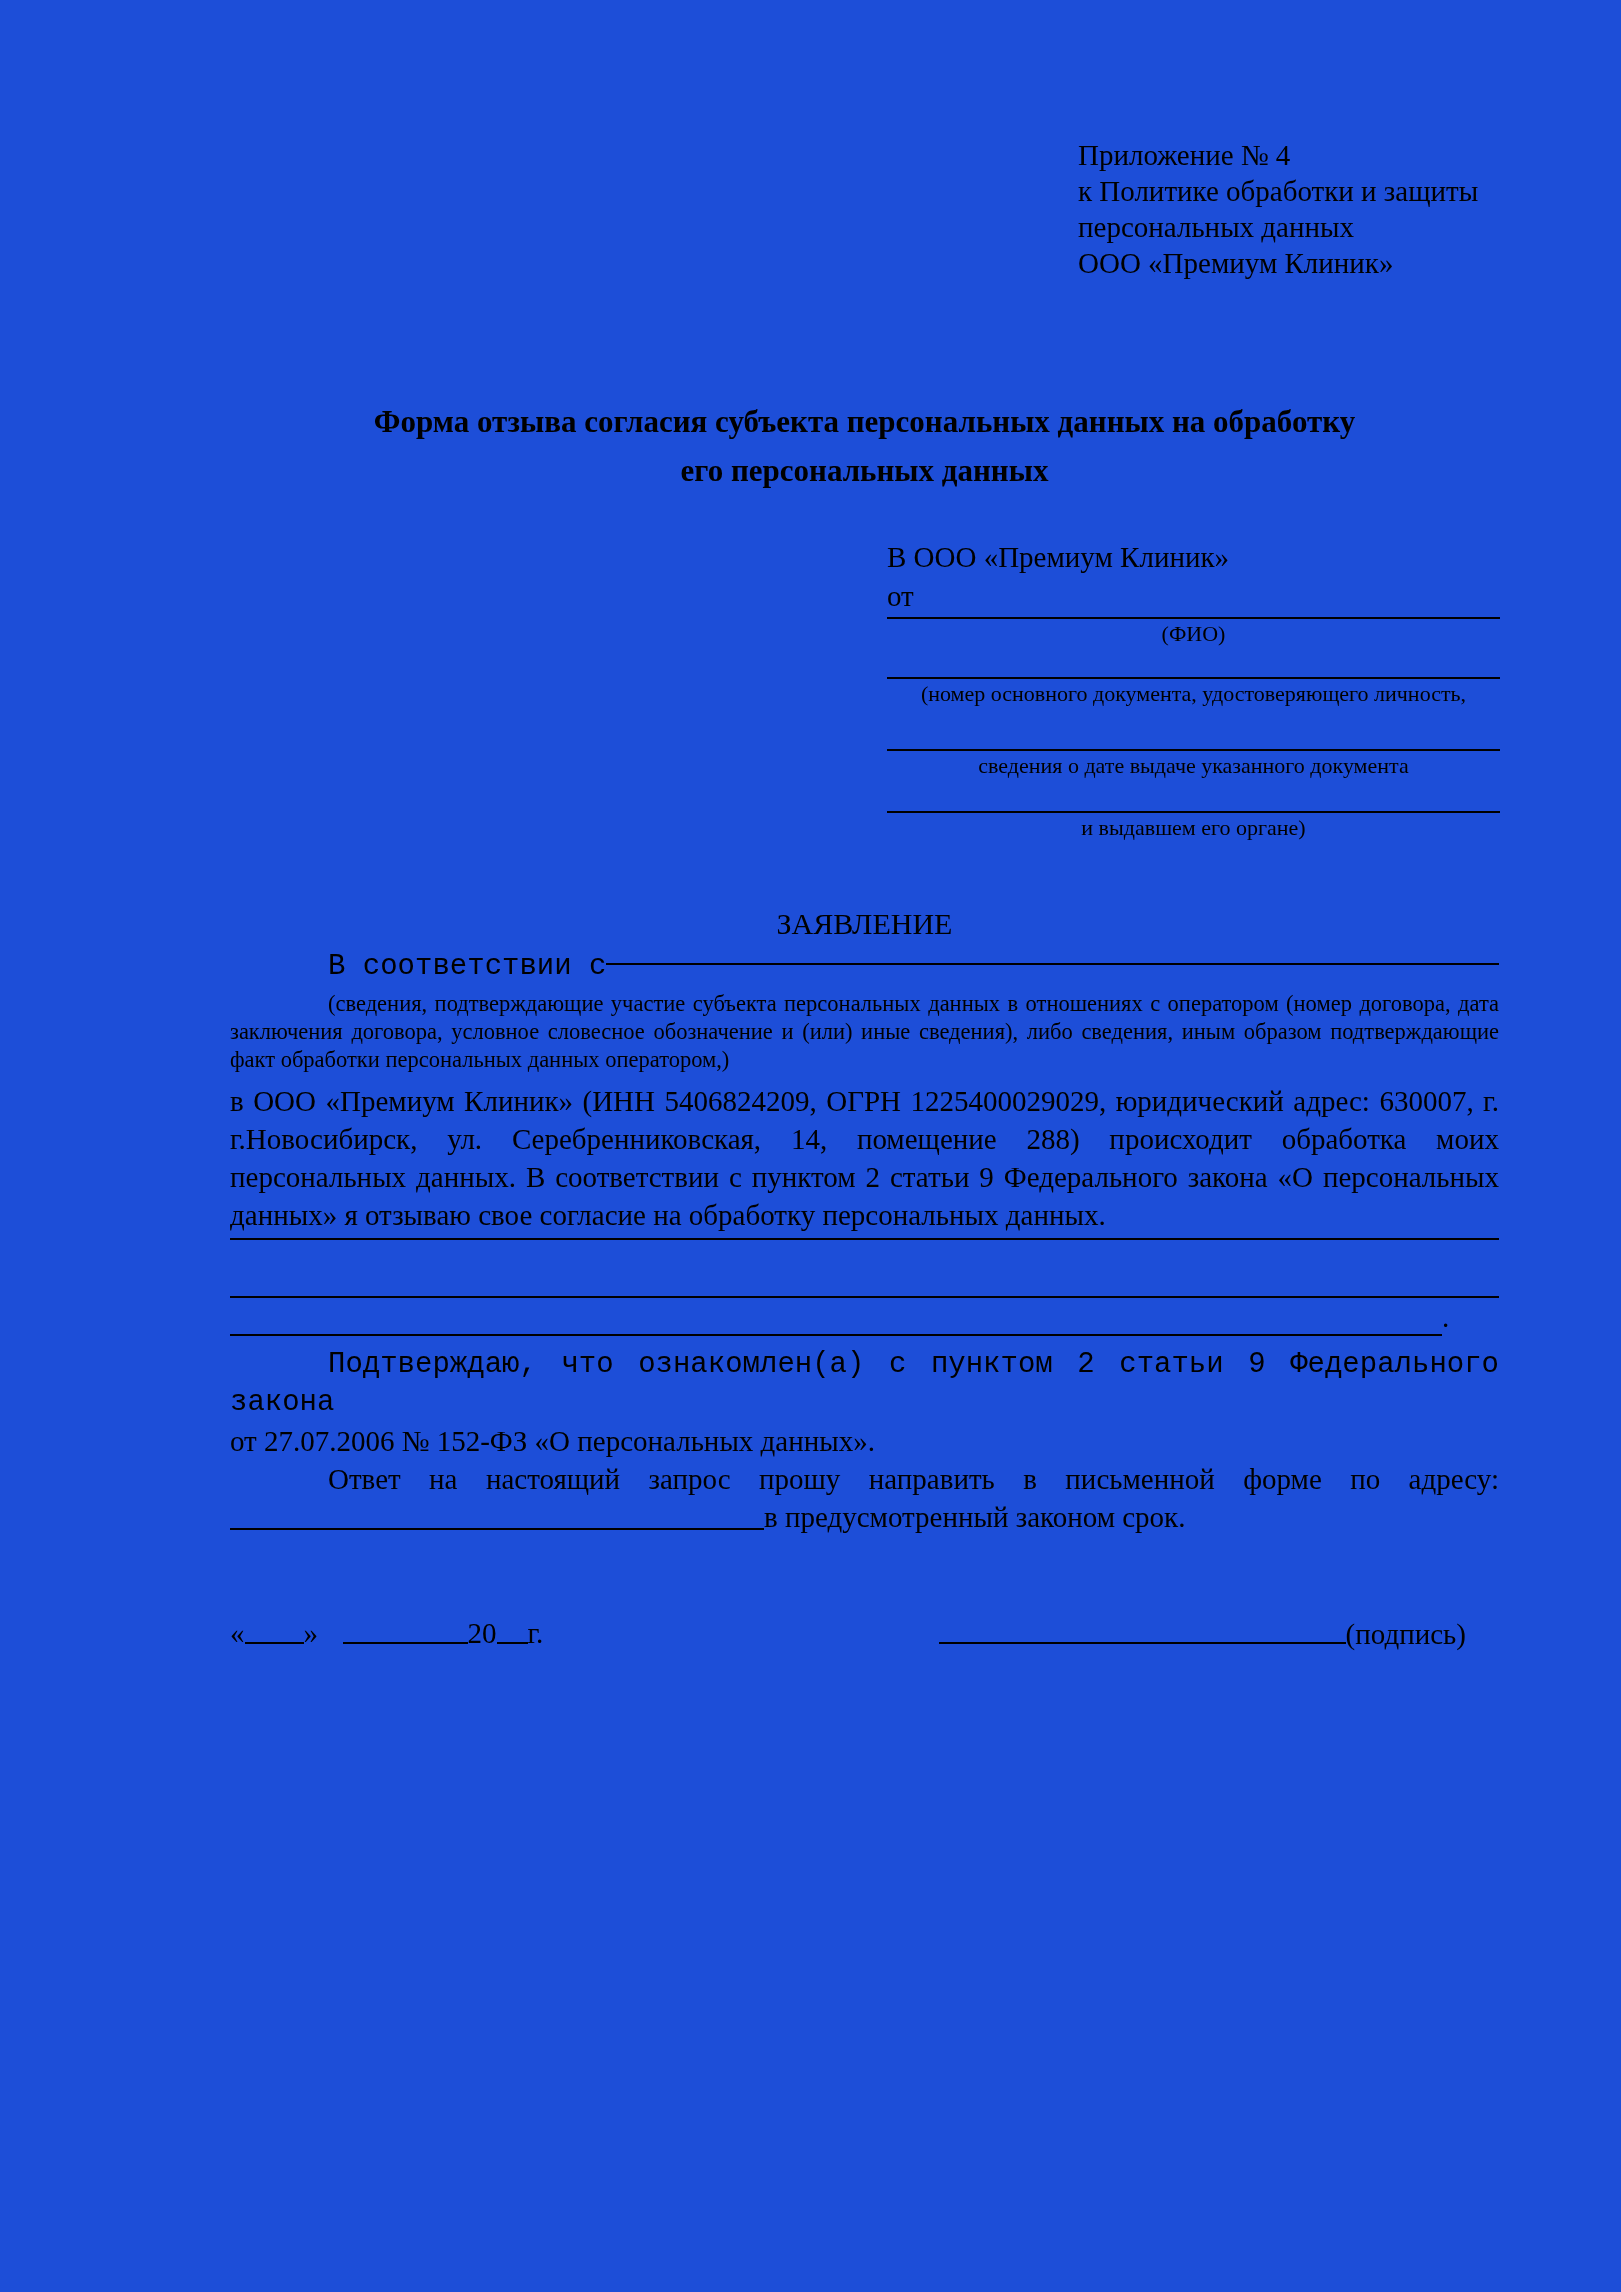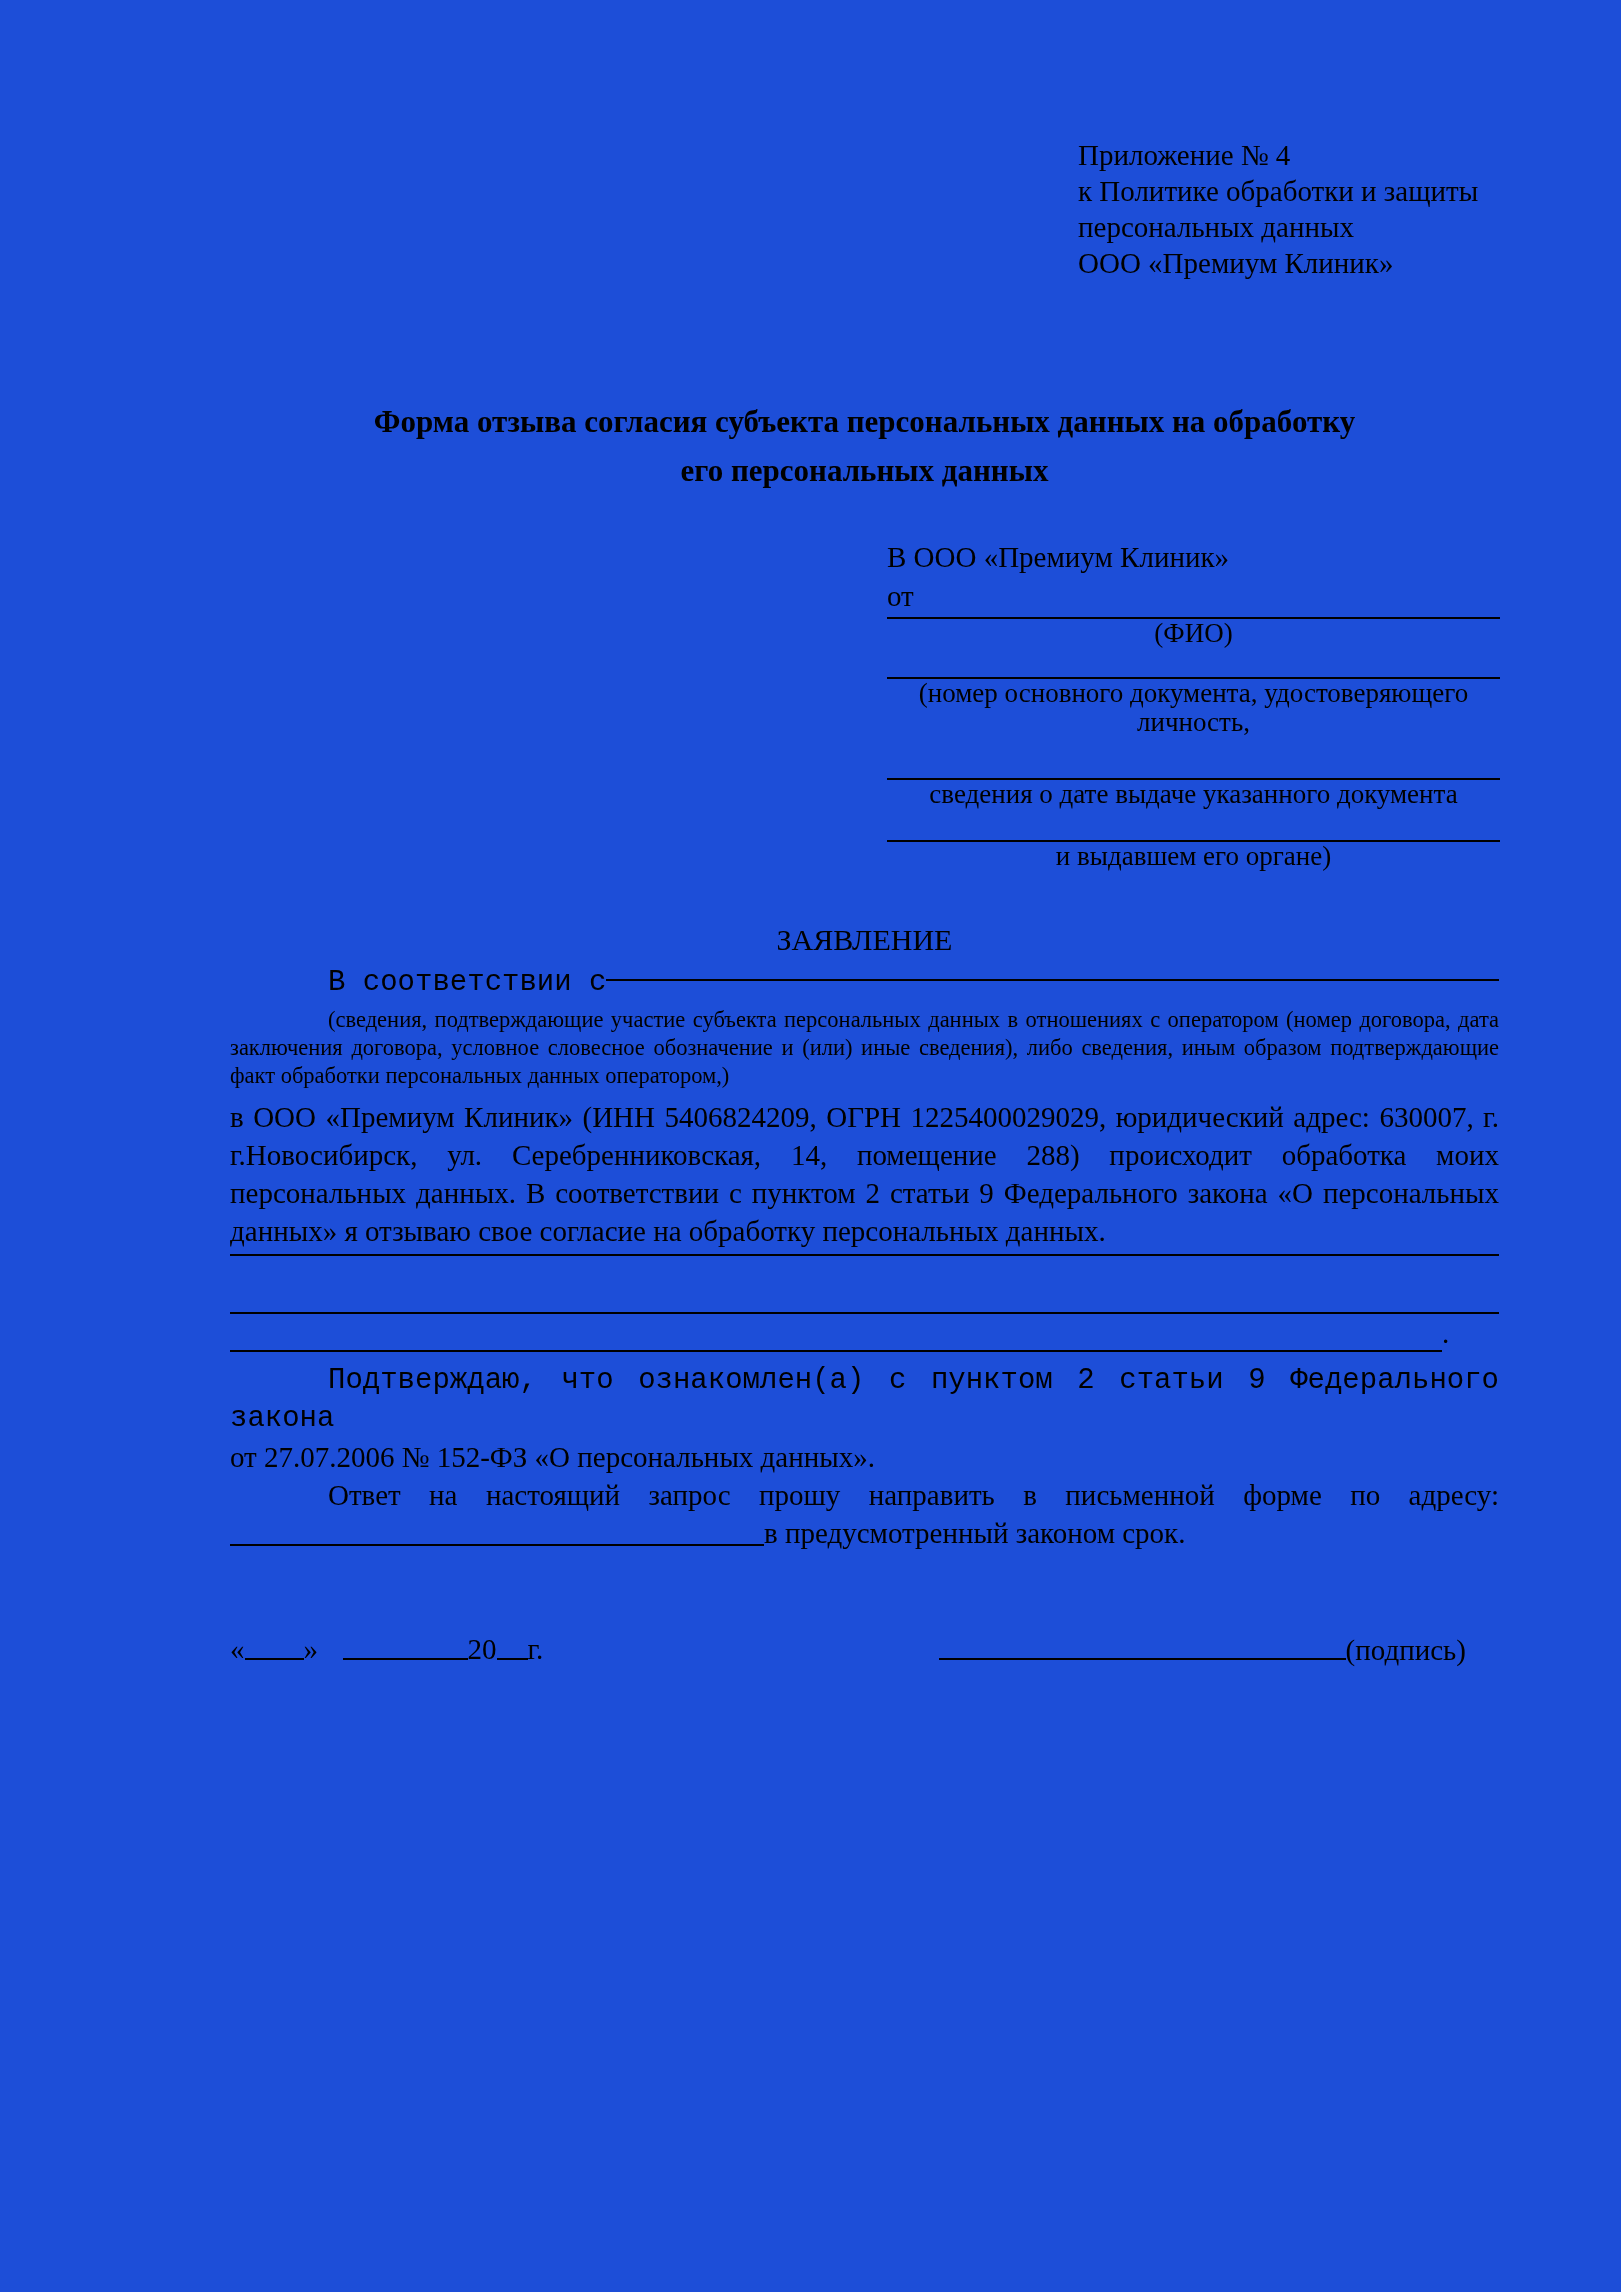--- a/index.html
+++ b/index.html
@@ -21,23 +21,23 @@
   .appendix{ margin-top:137px; margin-left:848px; line-height:36px; }
   
   .doc-title{ margin-top:116px; text-align:center; font-weight:bold; font-size:31px; line-height:49px; }
   
   .addressee{ margin-top:43px; margin-left:657px; width:613px; line-height:39px; }
   .blank-line{ border-bottom:2.9px solid #000; }
   .addressee .b1{ height:1px; }
   .addressee .b2{ height:29px; }
   .addressee .b3{ height:41px; }
   .addressee .b4{ height:31px; }
-  .caption{ text-align:center; font-size:27px; line-height:29px; }
+  .caption{ text-align:center; font-size:22px; line-height:29px; }
   
-  .statement-heading{ margin-top:49px; text-align:center; font-size:30px; line-height:39px; }
+  .statement-heading{ margin-top:62px; text-align:center; font-size:30px; line-height:39px; }
   .fill-row{ display:flex; align-items:center; margin-top:4.9px;font-family:Liberation Mono, monospace; }
   .fill-row .label{ white-space:nowrap; }
   .fill-row .indent{ padding-left:98px; }
   .fill{ flex:1 1 auto; border-bottom:2.9px solid #000; margin-bottom:4.9px; }
   .fine-print{ font-size:22.5px; line-height:28px; text-align:justify; text-indent:98px; margin-top:3.9px; }
   .body-par{ margin-top:7.8px; text-align:justify; }
   .cont-line-1{ margin-top:25.5px; height:25.5px; border-bottom:2.9px solid #000; }
   .cont-row{ display:flex; align-items:flex-end; }
   .cont-line-2{ flex:0 0 auto; width:calc(100% - 57px); height:34px; border-bottom:2.9px solid #000; }
   .dot{ line-height:38px; }

